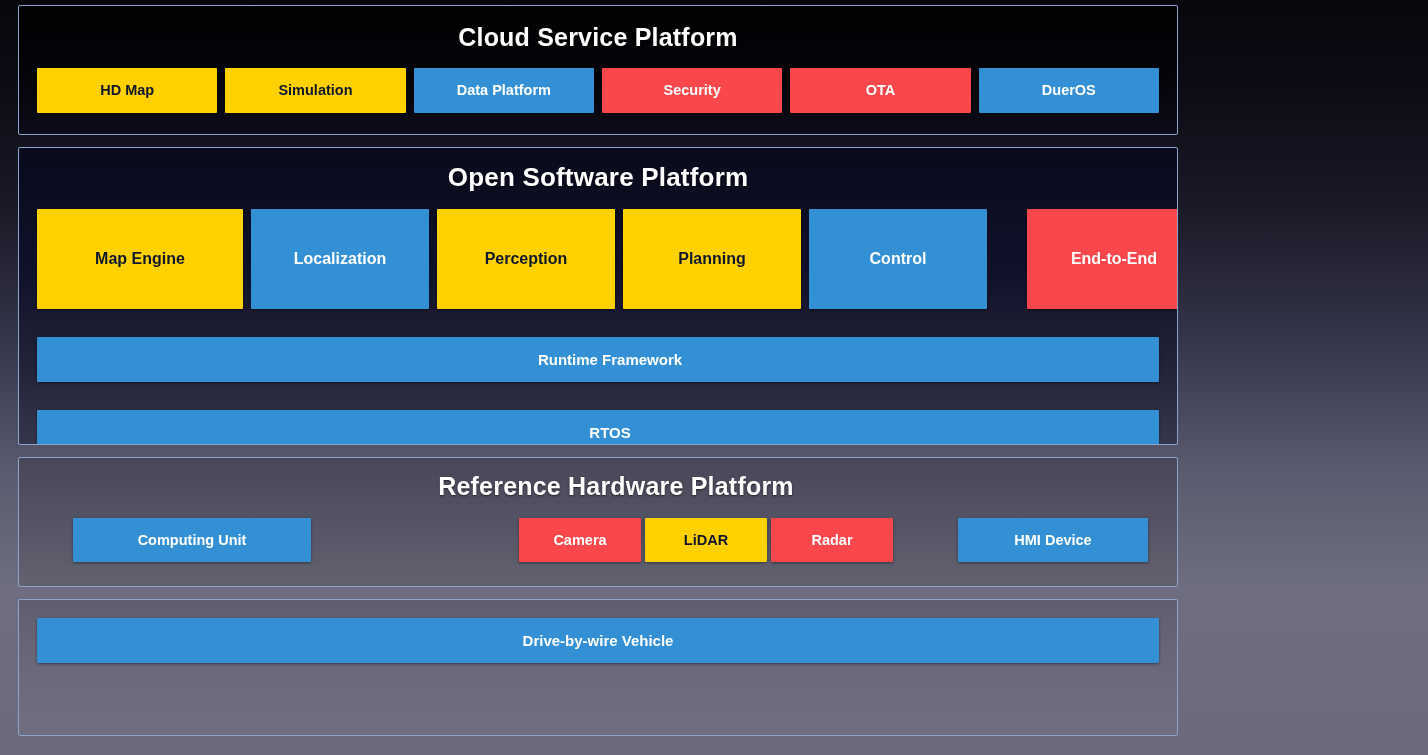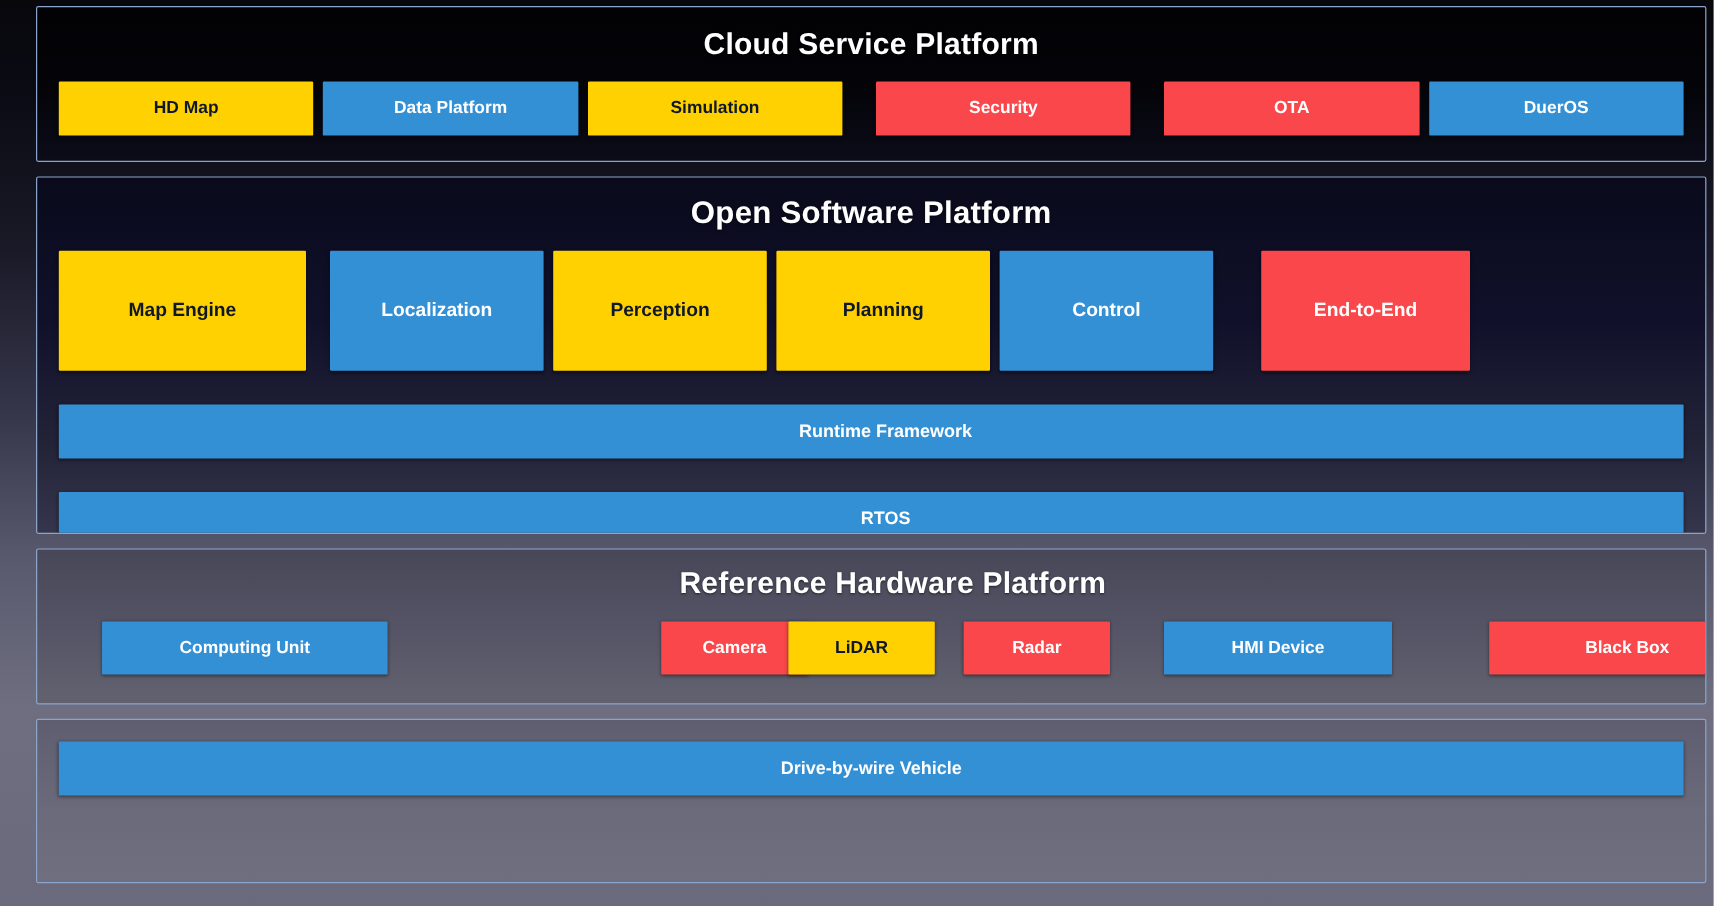--- a/index.html
+++ b/index.html
@@ -19,22 +19,22 @@
         #35354a 45%,
         #5a5a6e 62%,
         #6e6e80 78%,
         #6a6a7c 100%);
     position: relative;
   }
 
   
   .section {
     position: absolute;
-    left: 30px;
-    width: 1392px;
+    left: 18px;
+    width: 1160px;
     border: 1.5px solid #8aa4cc;
     border-radius: 2px;
     overflow: hidden;
   }
   .section-inner {
     position: relative;
     width: 100%;
     height: 100%;
     padding: 0 18px;
   }
@@ -54,21 +54,21 @@
     align-items: center;
     justify-content: center;
     font-weight: bold;
     text-align: center;
     line-height: 1.15;
     box-shadow: 0 1px 3px rgba(0,0,0,0.45);
     border-radius: 1px;
   }
   .box.yellow { background: #ffd100; color: #0f172a; }
   .box.blue   { background: #3490d4; color: #ffffff; }
-  .box.red    { background: #f9474b; color: #ffffff; margin-left: 20px; }
+  .box.red    { background: #f9474b; color: #ffffff; }
 
   
   #cloud-section {
     top: 5px;
     height: 130px;
     background: linear-gradient(180deg, #020204 0%, #040409 55%, #0c0c1a 100%);
   }
   #cloud-section .section-title { margin-top: 17px; font-size: 25px; }
   .cloud-row {
     display: flex;
@@ -92,21 +92,21 @@
   .modules-row {
     display: flex;
     gap: 8px;
     margin-top: 16px;
   }
   .modules-row .box {
     height: 100px;
     font-size: 16px;
   }
   .modules-row .box.m-map       { flex: 0 0 206px; }
-  .modules-row .box.m-local     { flex: 0 0 178px; margin-left: 12px; }
+  .modules-row .box.m-local     { flex: 0 0 178px; }
   .modules-row .box.m-percep    { flex: 0 0 178px; }
   .modules-row .box.m-plan      { flex: 0 0 178px; }
   .modules-row .box.m-control   { flex: 0 0 178px; margin-left: 0px; }
   .modules-row .box.m-e2e       { flex: 0 0 174px; margin-left: 32px; }
   .modules-row .box.m-hmi       { flex: 0 0 176px; margin-left: 34px; }
 
   .full-bar {
     height: 45px;
     font-size: 15px;
     margin-top: 28px;
@@ -155,22 +155,22 @@
   }
 </style>
 </head>
 <body>
 
 <div class="section" id="cloud-section">
   <div class="section-inner">
     <div class="section-title">Cloud Service Platform</div>
     <div class="cloud-row">
       <div class="box yellow">HD Map</div>
+      <div class="box yellow">Simulation</div>
       <div class="box blue">Data Platform</div>
-      <div class="box yellow">Simulation</div>
       <div class="box red">Security</div>
       <div class="box red">OTA</div>
       <div class="box blue">DuerOS</div>
     </div>
   </div>
 </div>
 
 <div class="section" id="software-section">
   <div class="section-inner">
     <div class="section-title">Open Software Platform</div>

